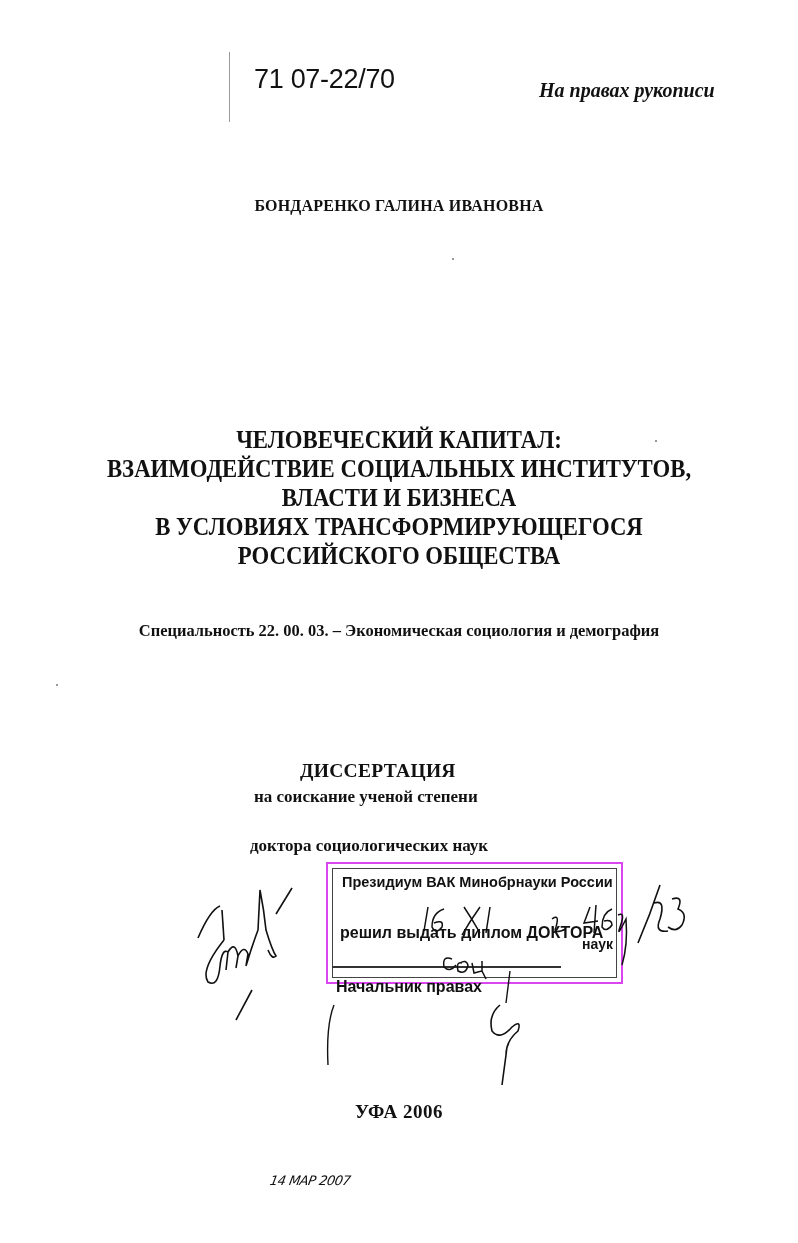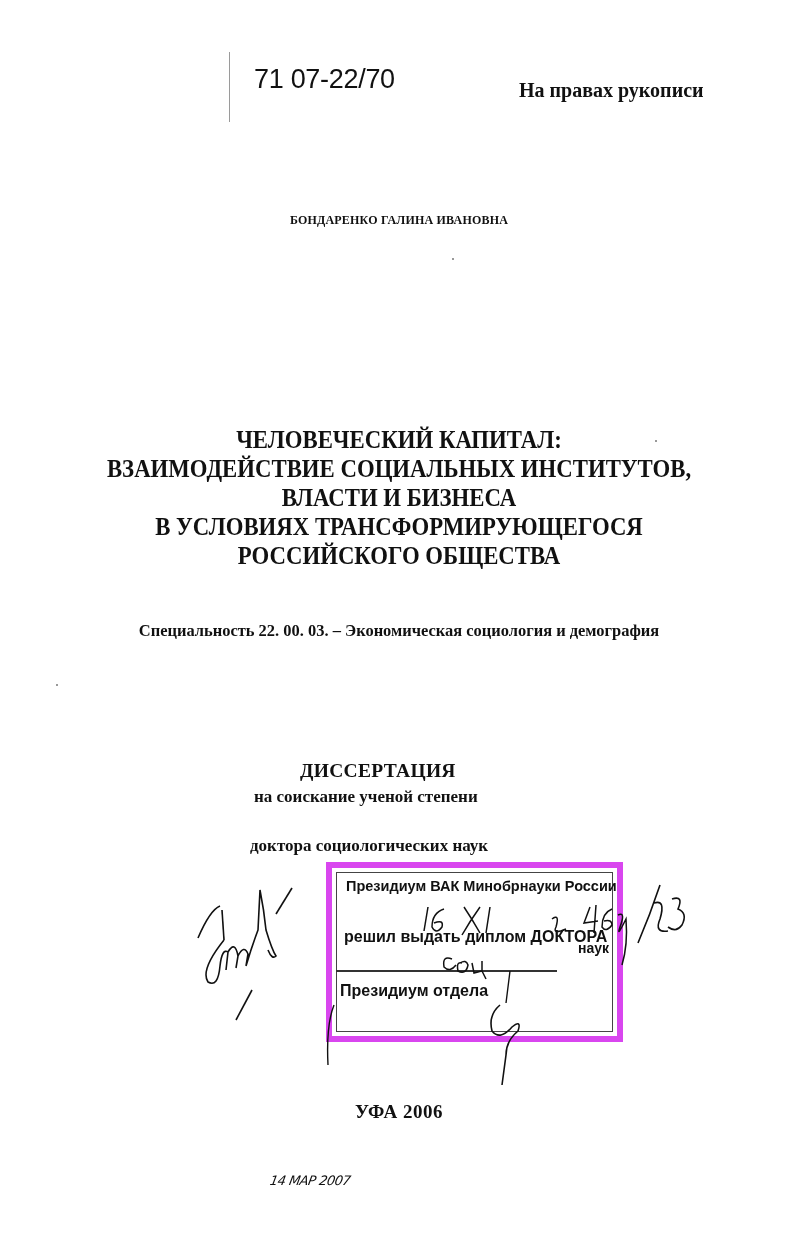--- a/index.html
+++ b/index.html
@@ -5,34 +5,34 @@
     html, body { margin: 0; padding: 0; background: #ffffff; }
     body { width: 798px; height: 1243px; position: relative; overflow: hidden; color: #111; }
     .abs { position: absolute; }
     .serif { font-family: "Liberation Serif", "DejaVu Serif", serif; }
     .sans { font-family: "Liberation Sans", "DejaVu Sans", sans-serif; }
     .b { font-weight: bold; }
     .center { left: 0; width: 798px; text-align: center; }
 
     .margin-line { left: 229px; top: 52px; width: 1px; height: 70px; background: #9a9a9a; }
     .catalog-no { left: 254px; top: 64px; font-size: 27px; letter-spacing: -0.3px; }
-    .rights { left: 519px; top: 79px; font-size: 20px; font-weight: bold; }
+    .rights { left: 539px; top: 79px; font-size: 20px; font-style: italic; font-weight: bold; }
 
-    .author { top: 213px; font-size: 12px; letter-spacing: 0.2px; }
+    .author { top: 197px; font-size: 16px; letter-spacing: 0.2px; }
 
     .title { top: 425px; font-size: 24.5px; line-height: 29px; transform: scaleX(0.93); }
     .title div { white-space: nowrap; }
 
     .specialty { top: 620px; font-size: 17.5px; transform: scaleX(0.94); }
 
     .diss-head { top: 760px; left: 300px; width: 190px; text-align: left; font-size: 19.5px; letter-spacing: 0.3px; }
     .diss-l1 { top: 787px; left: 254px; font-size: 17px; }
     .diss-l2 { top: 836px; left: 250px; font-size: 17px; }
 
-    .stamp-outer { left: 326px; top: 862px; width: 297px; height: 180px; border: 6px solid #d946ef; box-sizing: border-box; }
+    .stamp-outer { left: 326px; top: 862px; width: 297px; height: 122px; border: 2px solid #d946ef; box-sizing: border-box; }
     .stamp-inner { position: absolute; left: 4px; top: 4px; right: 4px; bottom: 4px; border: 1.5px solid #444; }
     .stamp-line { font-size: 14.5px; font-weight: bold; white-space: nowrap; }
     .st1 { left: 14px; top: 10px; }
     .st2 { left: 12px; top: 38px; font-size: 13.5px; }
     .st3 { left: 12px; top: 60px; font-size: 16px; }
     .st4 { right: 8px; top: 72px; font-size: 14px; }
     .st5 { left: 8px; top: 114px; font-size: 16px; }
     .rule { position: absolute; left: 4px; right: 60px; top: 102px; height: 1.5px; background: #333; }
     .blank { display: inline-block; border-bottom: 1px solid #333; height: 12px; vertical-align: baseline; }
 
@@ -75,21 +75,21 @@
   <path d="M112 18 L96 44" stroke="#111" stroke-width="1.6" fill="none"></path>
   <path d="M72 120 L56 150" stroke="#111" stroke-width="1.6" fill="none"></path>
 </svg>
 
 <div class="abs stamp-outer">
   <div class="stamp-inner"></div>
   <div class="abs sans stamp-line st1">Президиум ВАК Минобрнауки России</div>
   <div class="abs sans stamp-line st3">решил выдать диплом ДОКТОРА</div>
   <div class="rule"></div>
   <div class="abs sans stamp-line st4">наук</div>
-  <div class="abs sans stamp-line st5">Президиум отдела</div>
+  <div class="abs sans stamp-line st5">Начальник правах</div>
 </div>
 
 <svg class="hand" style="left:320px;top:855px;" width="380" height="230">
 
   <path d="M108 52 L104 76" stroke="#111" stroke-width="1.5" fill="none"></path>
   <path d="M124 54 Q112 58 112 72 Q116 80 122 72 Q124 64 114 68" stroke="#111" stroke-width="1.5" fill="none"></path>
 
   <path d="M144 52 Q152 64 160 78 M160 52 Q150 66 142 80 M170 52 L166 78" stroke="#111" stroke-width="1.5" fill="none"></path>
 
   <path d="M232 64 Q240 58 236 72 Q232 80 246 74" stroke="#111" stroke-width="1.5" fill="none"></path>

